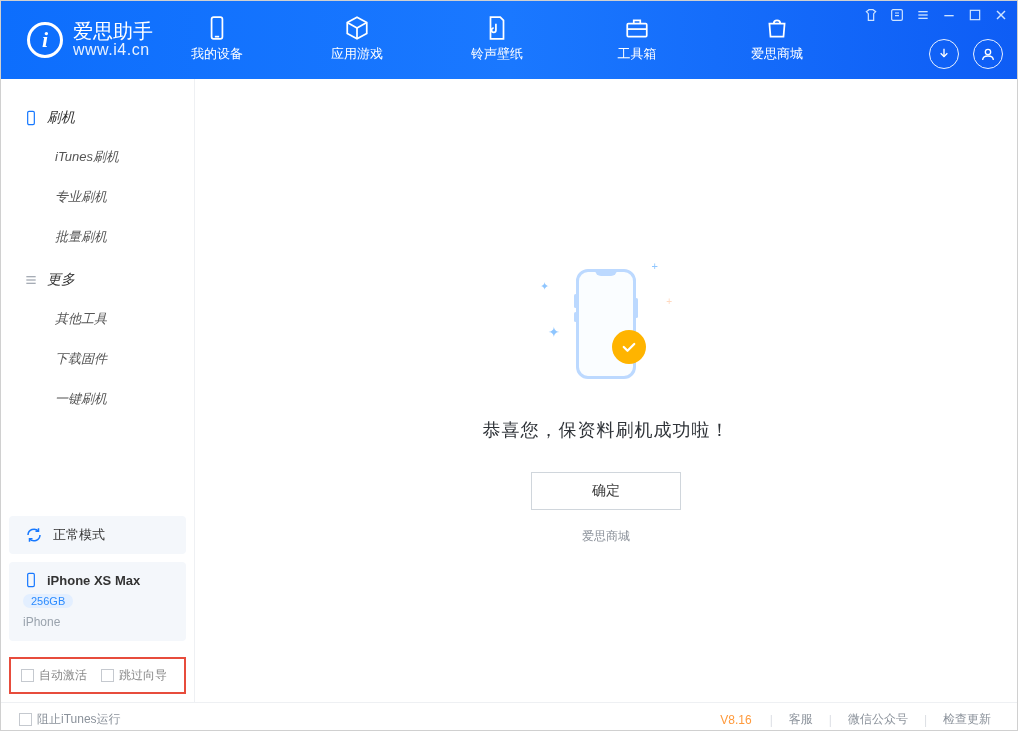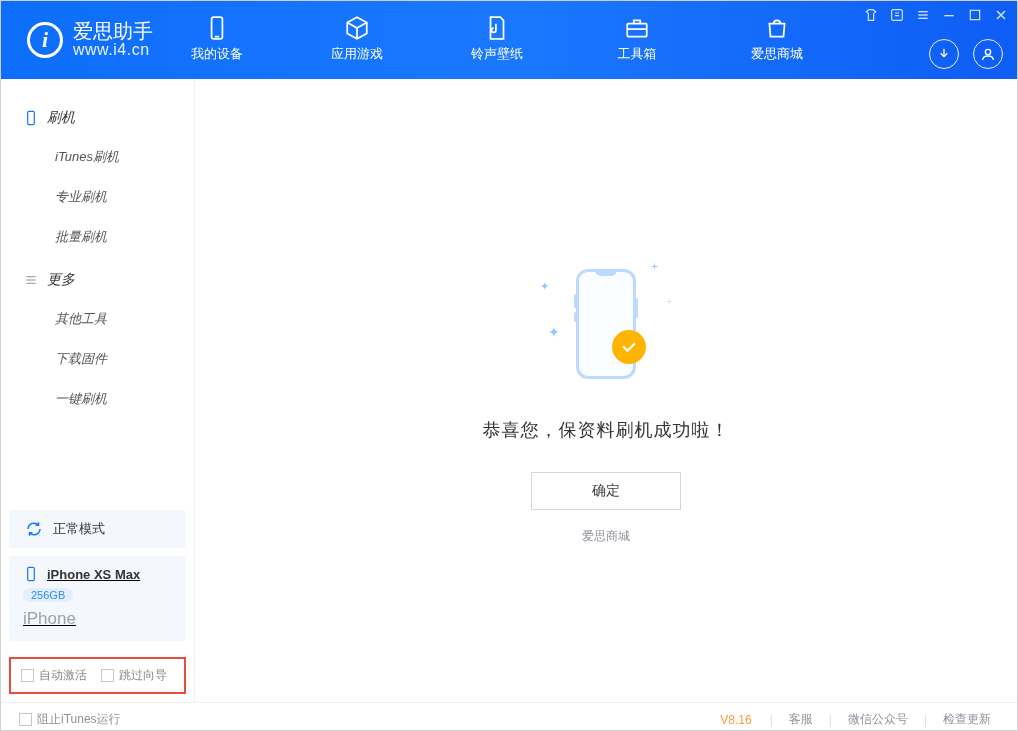--- a/index.html
+++ b/index.html
@@ -26,25 +26,25 @@
 
 .body { display: flex; height: 623px; }
 .sidebar { width: 194px; border-right: 1px solid #eef0f3; display: flex; flex-direction: column; }
 .side-top { flex: 1; padding-top: 16px; font-style: italic; }
 .side-group-title { display: flex; align-items: center; gap: 8px; padding: 14px 22px 10px; font-size: 14px; color: #333; font-weight: 500; }
 .side-item { padding: 11px 0 11px 54px; font-size: 13px; color: #555; cursor: pointer; }
 .side-item.active { color: #1678ff; }
 
 .device-panel { background: #f4f7fb; padding: 10px 16px; margin: 8px; border-radius: 4px; display: flex; align-items: center; gap: 10px; font-size: 13px; color: #333; }
 .device-panel .dicon { width: 18px; height: 18px; color: #1678ff; }
-.device-card { background: #f4f7fb; margin: 0 8px 8px; border-radius: 4px; padding: 10px 14px 12px; text-decoration: underline; }
+.device-card { background: #f4f7fb; margin: 0 8px 8px; border-radius: 4px; padding: 10px 14px 12px; }
 .device-card .dname { font-size: 13px; font-weight: 600; color: #333; display: flex; align-items: center; gap: 8px; }
 .device-card .dname .dicon { color: #1678ff; }
 .device-card .cap { display: inline-block; background: #e3efff; color: #2b8bff; font-size: 11px; padding: 1px 8px; border-radius: 10px; margin-top: 6px; }
-.device-card .dtype { font-size: 17px; color: #9aa3ad; margin-top: 6px; }
+.device-card .dtype { font-size: 12px; color: #9aa3ad; margin-top: 6px; }
 
 .side-bottom { border: 2px solid #e74c3c; margin: 8px; padding: 8px 10px; display: flex; align-items: flex-start; gap: 14px; font-size: 12px; color: #888; }
 .cb { width: 13px; height: 13px; border: 1px solid #c5c9cf; display: inline-block; vertical-align: middle; margin-right: 5px; }
 
 
 .main { flex: 1; position: relative; display: flex; flex-direction: column; align-items: center; }
 .success-area { margin-top: 165px; display: flex; flex-direction: column; align-items: center; }
 .phone-illus { position: relative; width: 160px; height: 160px; display: flex; align-items: center; justify-content: center; }
 .phone-body { width: 60px; height: 110px; border: 3px solid #bcd9ff; border-radius: 12px; position: relative; background: #fafdff; }
 .phone-body .notch { position: absolute; top: -3px; left: 50%; transform: translateX(-50%); width: 22px; height: 7px; background: #bcd9ff; border-radius: 0 0 6px 6px; }

